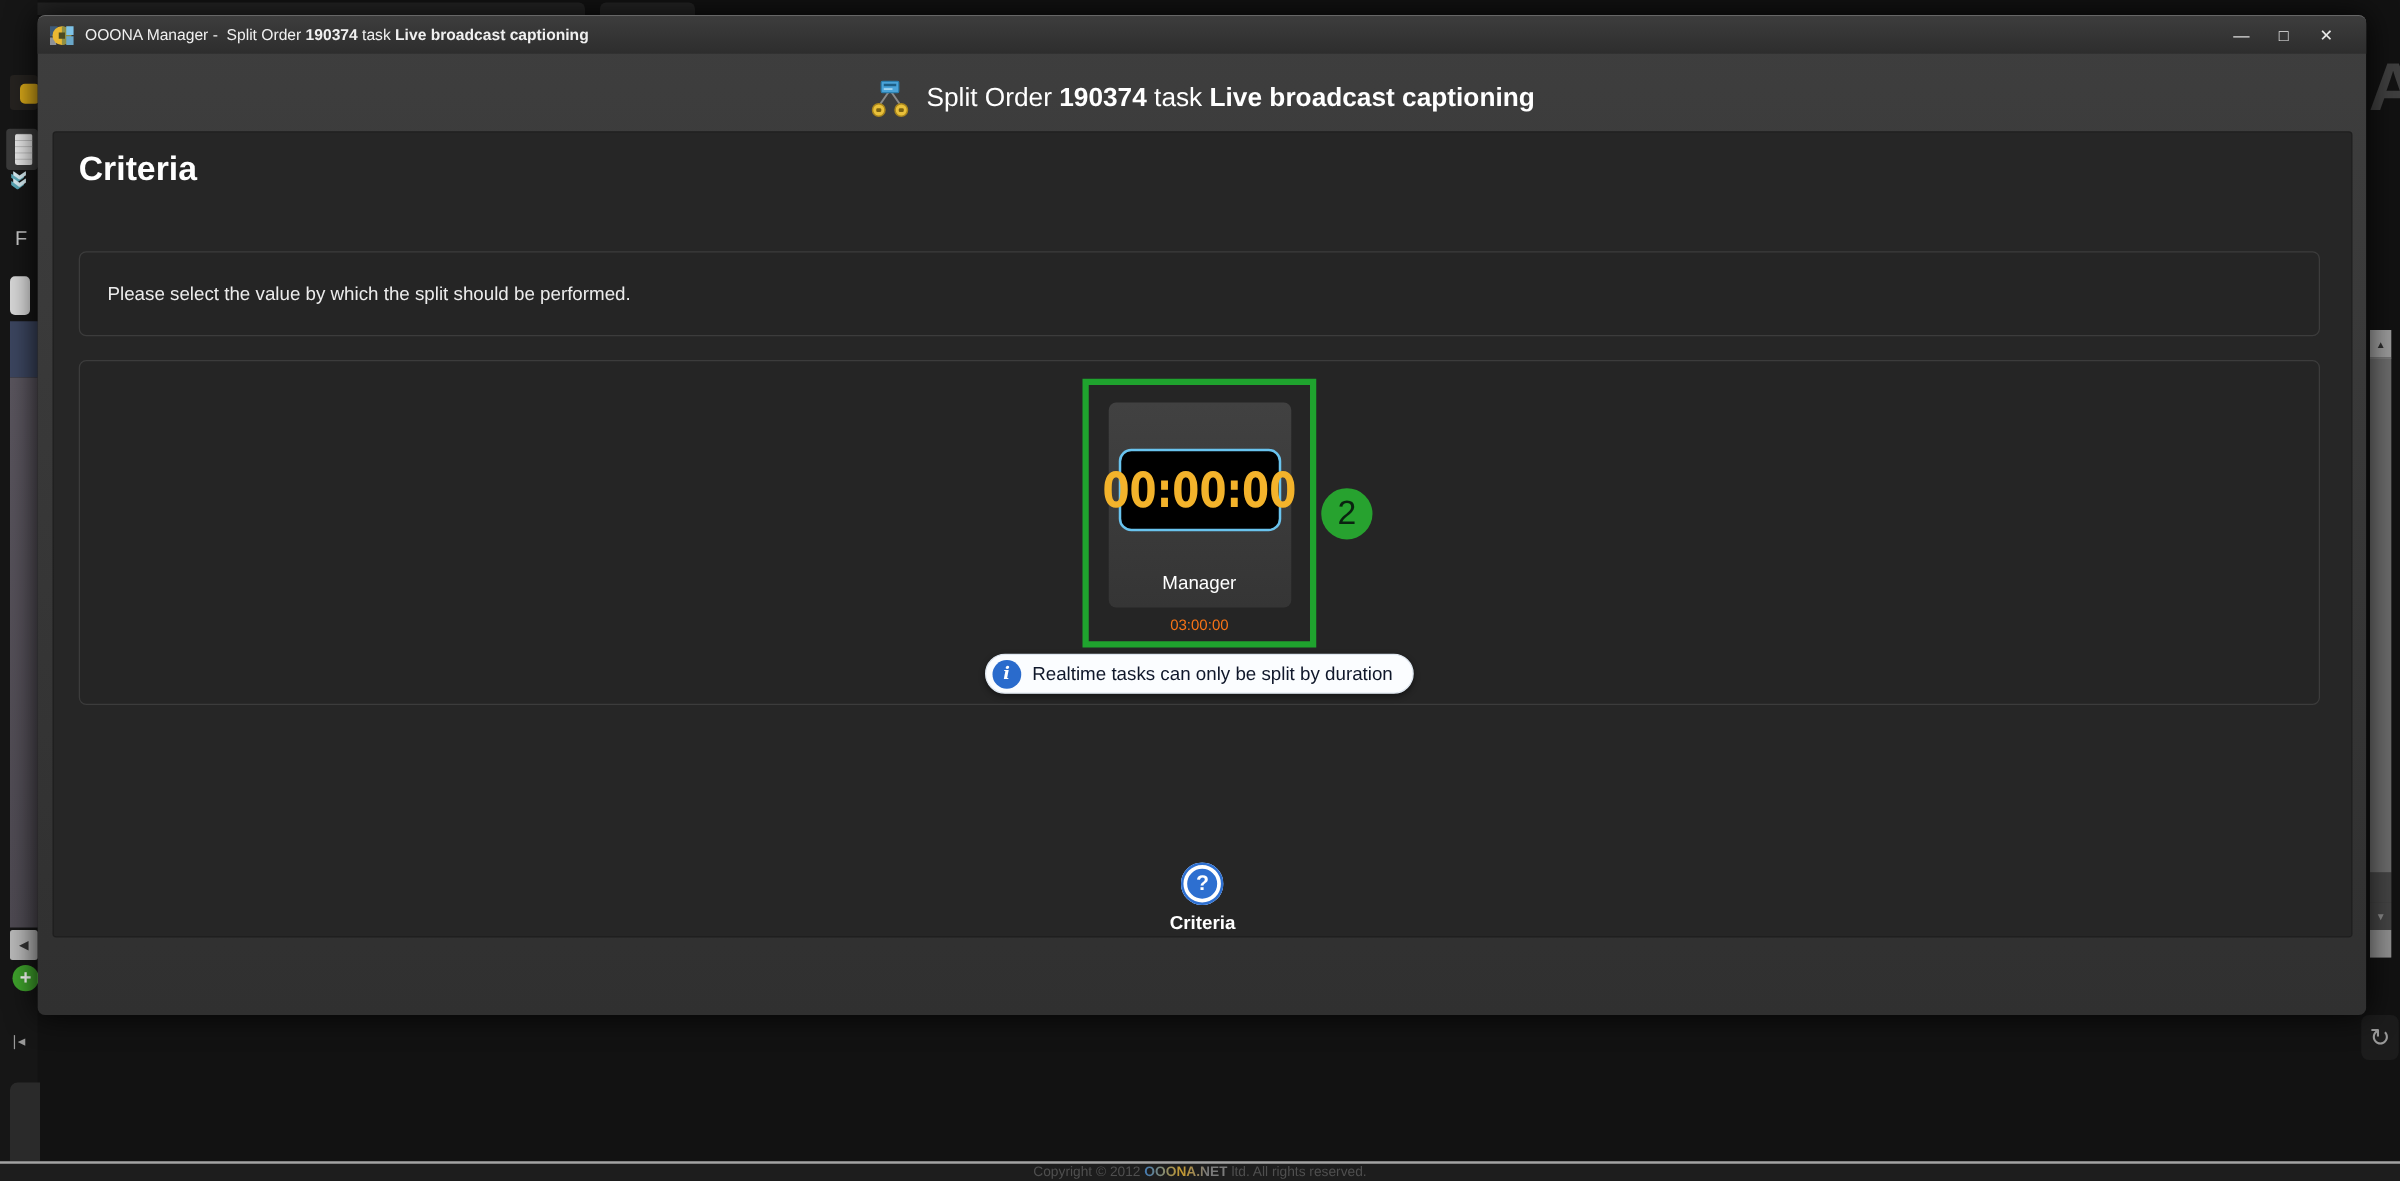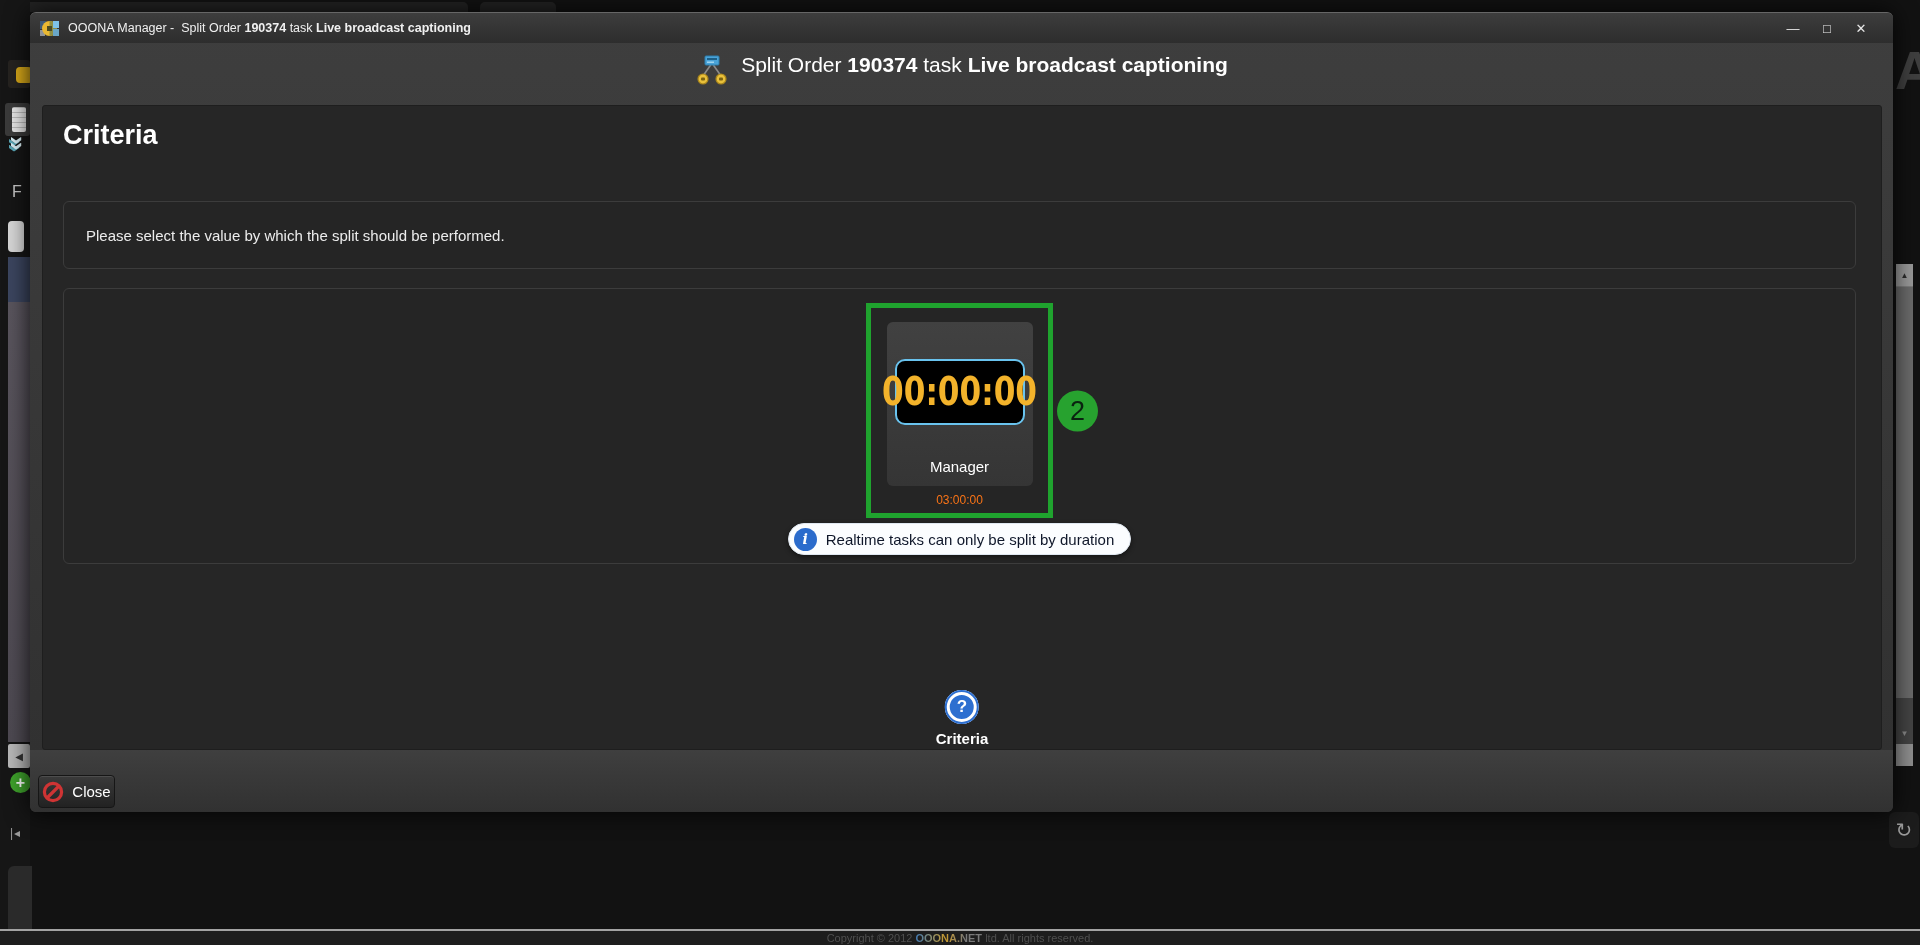--- a/index.html
+++ b/index.html
@@ -52,21 +52,21 @@
      background:linear-gradient(#3d3d3d,#2d2d2d);
      border-radius:6px 6px 0 0; display:flex; align-items:center; padding:0 10px; }
   .titlebar .app-logo { width:19px; height:19px; margin-right:9px; position:relative; }
   .title-text { font-size:12.5px; color:#f0f0f0; white-space:pre; }
   .title-text b, .hdr-text b { font-weight:bold; }
   .win-controls { margin-left:auto; display:flex; gap:6px; margin-right:8px; }
   .win-btn { width:28px; height:22px; display:flex; align-items:center; justify-content:center;
      color:#e8e8e8; font-size:13px; cursor:default; }
   
   .hdr { position:absolute; left:0; top:40px; right:0; height:52px;
-     display:flex; justify-content:center; gap:12px; }
+     display:flex; align-items:center; justify-content:center; gap:12px; }
   .hdr-text { font-size:21px; color:#fff; white-space:pre; }
   
   .panel { position:absolute; left:12px; right:11px; top:92px; bottom:62px;
      background:#262626; border:1px solid #1e1e1e; border-radius:3px; }
   .criteria-h { position:absolute; left:20px; top:14px; font-size:27px; font-weight:bold; color:#fff; }
   .msg-box { position:absolute; left:20px; right:25px; top:95px; height:68px;
      background:#252525; border:1px solid #3c3c3c; border-radius:6px;
      display:flex; align-items:center; padding-left:22px; }
   .msg-text { font-size:15px; color:#ececec; }
   .content-box { position:absolute; left:20px; right:25px; top:182px; height:276px;
@@ -215,28 +215,17 @@
         <span class="tooltip-text">Realtime tasks can only be split by duration</span>
       </div>
     </div>
 
     <div class="wizard">
       <div class="step-circle">?</div>
       <div class="step-label">Criteria</div>
     </div>
   </div>
 
-  <div class="bottom-bar">
-    <div class="close-btn">
-      <span>
-        <svg width="22" height="22" viewBox="0 0 22 22">
-          <circle cx="11" cy="11" r="8.6" fill="none" stroke="#cf3434" stroke-width="3.2"></circle>
-          <line x1="5" y1="17" x2="17" y2="5" stroke="#cf3434" stroke-width="3.2"></line>
-        </svg>
-      </span>
-      <span class="close-label">Close</span>
-    </div>
-  </div>
 </div>
 
 <div class="footer-band">
   <span class="footer-text"><span>Copyright © 2012 </span><span class="footer-brand">OOONA.NET</span><span> ltd. All rights reserved.</span></span>
 </div>
 
 </body></html>

